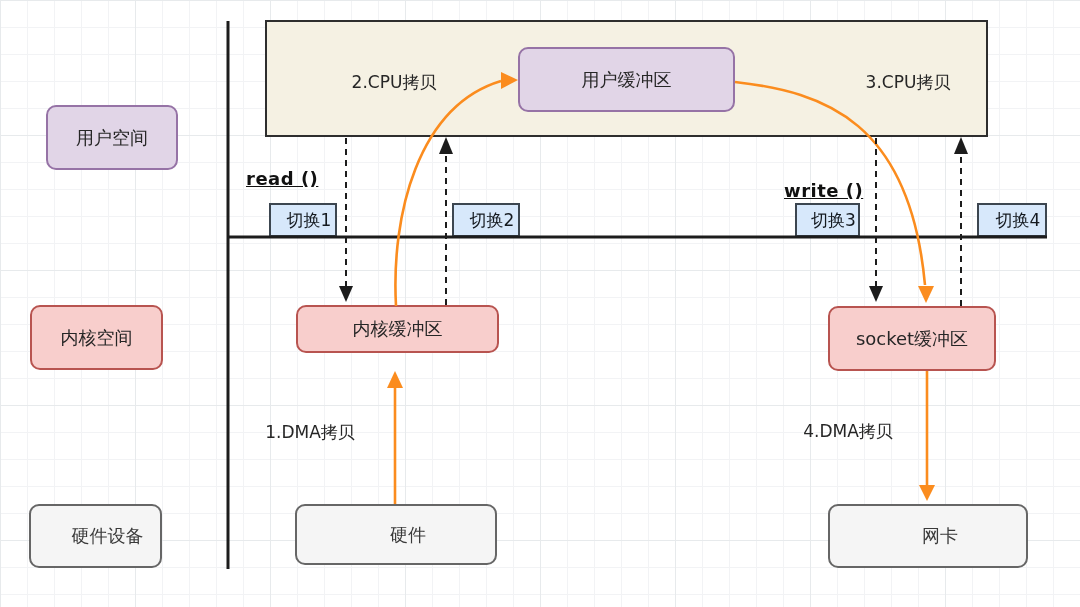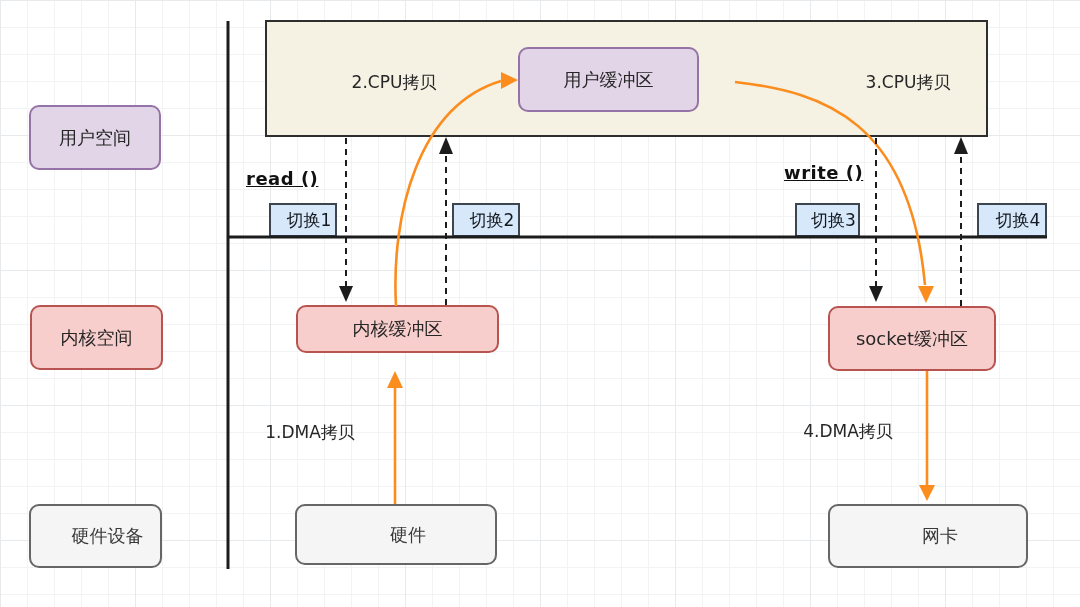--- a/index.html
+++ b/index.html
@@ -34,40 +34,40 @@
   }
   .node{
     display:flex;align-items:center;justify-content:center;
     border-radius:10px;border:2px solid;
     font-size:18px;color:var(--text-dark);
     z-index:2;
   }
   .purple{background:var(--purple-fill);border-color:var(--purple-stroke);}
   .red{background:var(--red-fill);border-color:var(--red-stroke);}
   .gray{background:var(--gray-fill);border-color:var(--gray-stroke);color:#3a3a3a;padding-left:24px;}
-  #lane-user    {left:29px; top:105px;width:132px;height:65px;}
+  #lane-user    {left:46px; top:105px;width:132px;height:65px;}
   #lane-kernel  {left:30px; top:305px;width:133px;height:65px;}
   #lane-hardware{left:29px; top:504px;width:133px;height:64px;}
-  #user-buffer  {left:518px;top:47px; width:181px;height:65px;z-index:2;}
+  #user-buffer  {left:518px;top:47px; width:217px;height:65px;z-index:2;}
   #kernel-buffer{left:296px;top:305px;width:203px;height:48px;justify-content:center;}
   #socket-buffer{left:828px;top:306px;width:168px;height:65px;}
   #hardware-node{left:295px;top:504px;width:202px;height:61px;}
   #nic-node     {left:828px;top:504px;width:200px;height:64px;}
   .step-label{
     font-size:17px;color:var(--text-dark);text-align:center;z-index:2;
   }
   #step-cpu2{left:328px;top:71px;width:132px;}
   #step-cpu3{left:842px;top:71px;width:132px;}
   #step-dma1{left:253px;top:421px;width:114px;}
   #step-dma4{left:791px;top:420px;width:114px;}
   .syscall{
     font-size:18px;font-weight:bold;color:#111;z-index:2;letter-spacing:0.5px;text-decoration:underline;
   }
   #read-call {left:246px;top:168px;}
-  #write-call{left:784px;top:162px;}
+  #write-call{left:784px;top:180px;}
   .switch-badge{
     top:203px;height:34px;
     background:var(--blue-fill);
     border:2px solid var(--blue-stroke);
     display:flex;align-items:center;justify-content:center;
     font-size:17px;color:#14191f;
     z-index:4;
     padding-left:12px;
   }
   #switch-1{left:269px;width:68px;}

